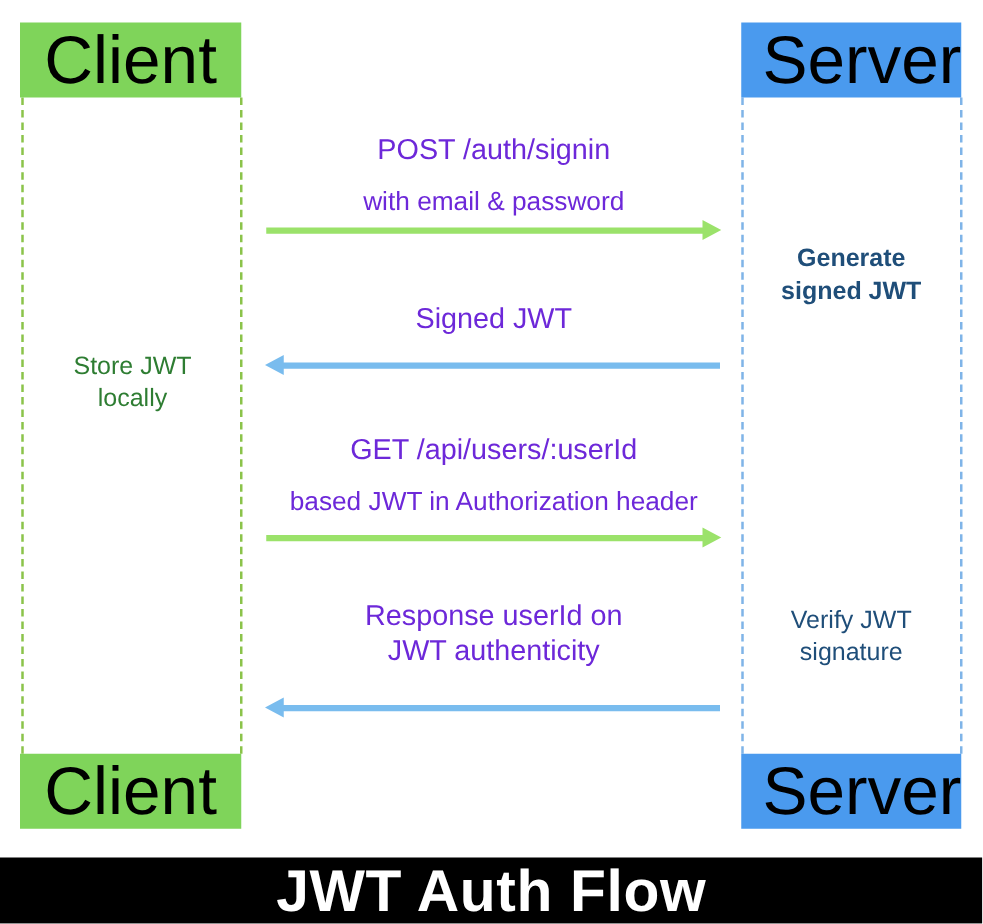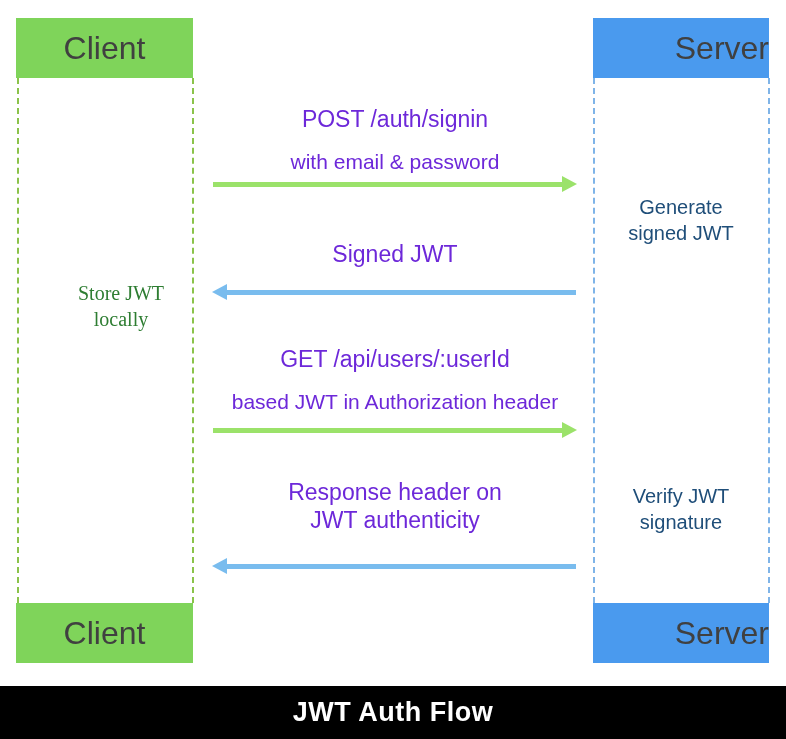--- a/index.html
+++ b/index.html
@@ -26,22 +26,22 @@
   }
   .lifeline.client { border-left-color: #8BC34A; }
   .lifeline.server { border-left-color: #7FB4E8; }
 
   
   .actor-box {
     position: absolute;
     display: flex;
     align-items: center;
     justify-content: center;
-    color: #404040;
-    font-size: 32px;
+    color: #000000;
+    font-size: 54px;
     font-weight: 400;
     letter-spacing: 0px;
     line-height: 1;
   }
   .actor-box.client { background: #7FD45A; }
   .actor-box.server { background: #4A9AEE; justify-content: flex-end; }
 
   
   .msg-label {
     position: absolute;
@@ -99,21 +99,21 @@
     position: absolute;
     left: 0;
     width: 786px;
     background: #000000;
     display: flex;
     align-items: center;
     justify-content: center;
   }
   #footer-title {
     color: #ffffff;
-    font-size: 27px;
+    font-size: 47px;
     font-weight: bold;
     letter-spacing: 0.5px;
   }
 </style>
 </head>
 <body>
 
 <div id="canvas">
 
   <div class="lifeline client" style="left:17px; top:78px; height:525px;"></div>
@@ -130,49 +130,49 @@
 
   <div class="msg-label" style="left:213px; top:105px; width:364px;">
     <div class="msg-line-1">POST /auth/signin</div>
     <div class="msg-line-2">with email &amp; password</div>
   </div>
   <div class="arrow green" style="left:213px; top:181px; width:350px;">
     <div class="shaft"></div>
     <div class="head"></div>
   </div>
 
-  <div class="note server-note" style="left:598px; top:194px; width:166px;">
+  <div class="note server-note" style="left:598px; top:194px; width:166px;font-weight:bold;">
     <div>Generate</div>
     <div>signed JWT</div>
   </div>
 
   <div class="msg-label" style="left:213px; top:240px; width:364px;">
     <div class="msg-line-1">Signed JWT</div>
   </div>
   <div class="arrow blue" style="left:226px; top:289px; width:350px;">
     <div class="shaft"></div>
     <div class="head"></div>
   </div>
 
-  <div class="note client-note" style="left:40px; top:280px; width:162px;font-family:Liberation Serif, serif;">
+  <div class="note client-note" style="left:25px; top:280px; width:162px;">
     <div>Store JWT</div>
     <div>locally</div>
   </div>
 
   <div class="msg-label" style="left:203px; top:345px; width:384px;">
     <div class="msg-line-1">GET /api/users/:userId</div>
     <div class="msg-line-2">based JWT in Authorization header</div>
   </div>
   <div class="arrow green" style="left:213px; top:427px; width:350px;">
     <div class="shaft"></div>
     <div class="head"></div>
   </div>
 
   <div class="msg-label" style="left:213px; top:478px; width:364px;">
-    <div class="msg-line-1">Response header on</div>
+    <div class="msg-line-1">Response userId on</div>
     <div class="msg-line-1">JWT authenticity</div>
   </div>
   <div class="arrow blue" style="left:226px; top:563px; width:350px;">
     <div class="shaft"></div>
     <div class="head"></div>
   </div>
 
   <div class="note server-note" style="left:598px; top:483px; width:166px;">
     <div>Verify JWT</div>
     <div>signature</div>

